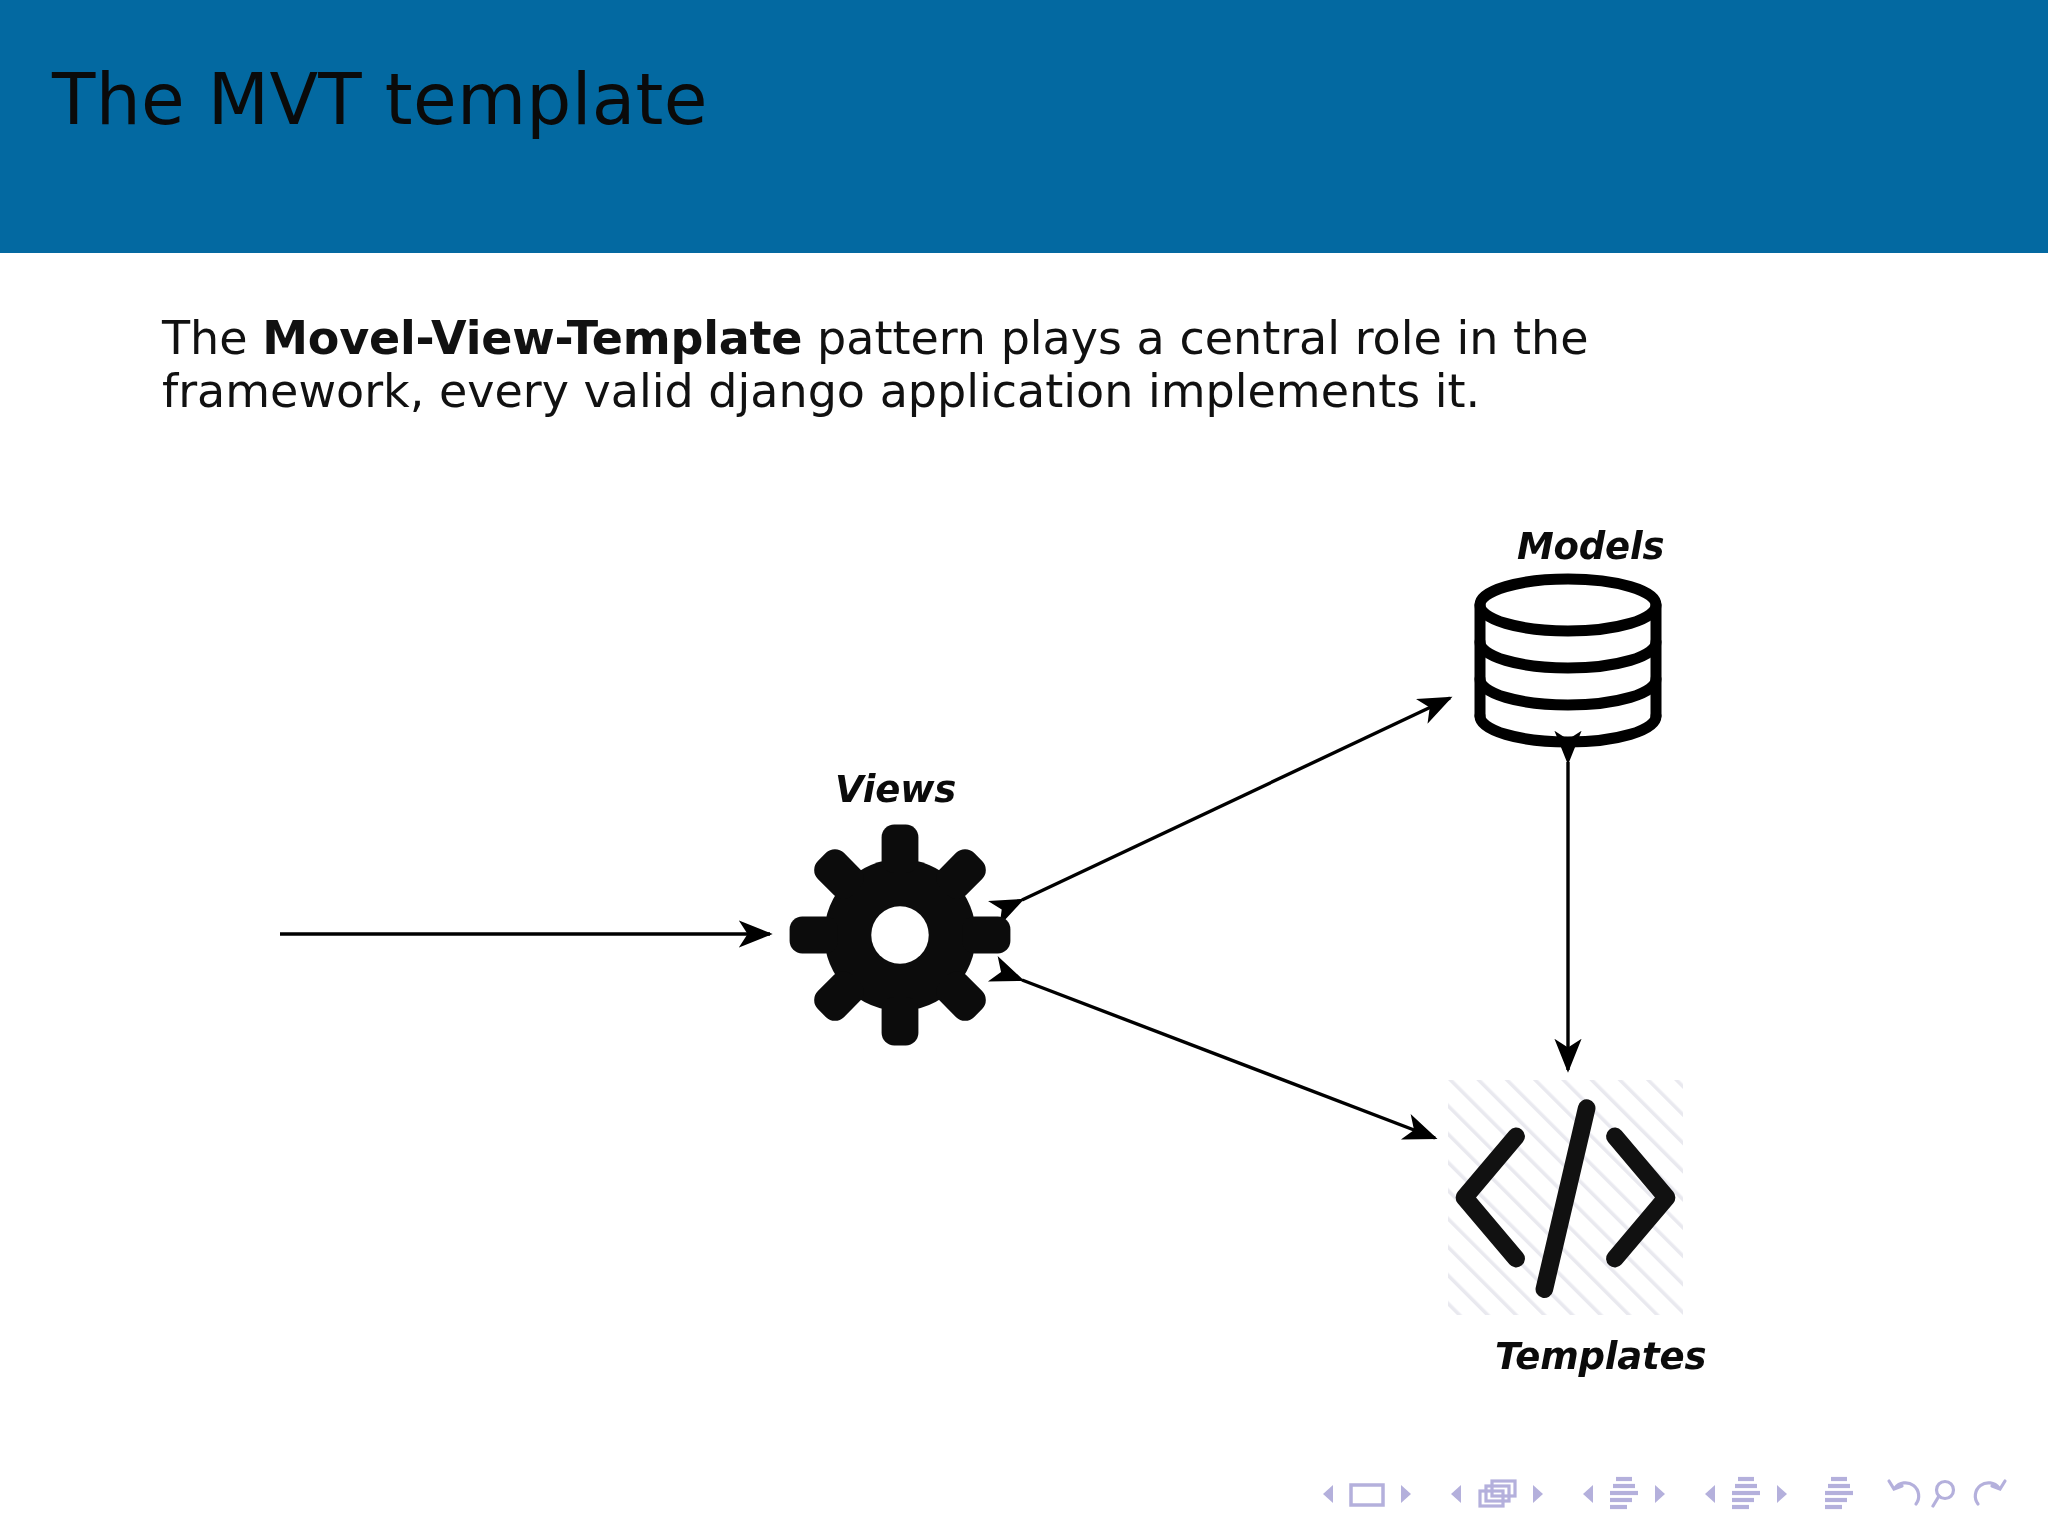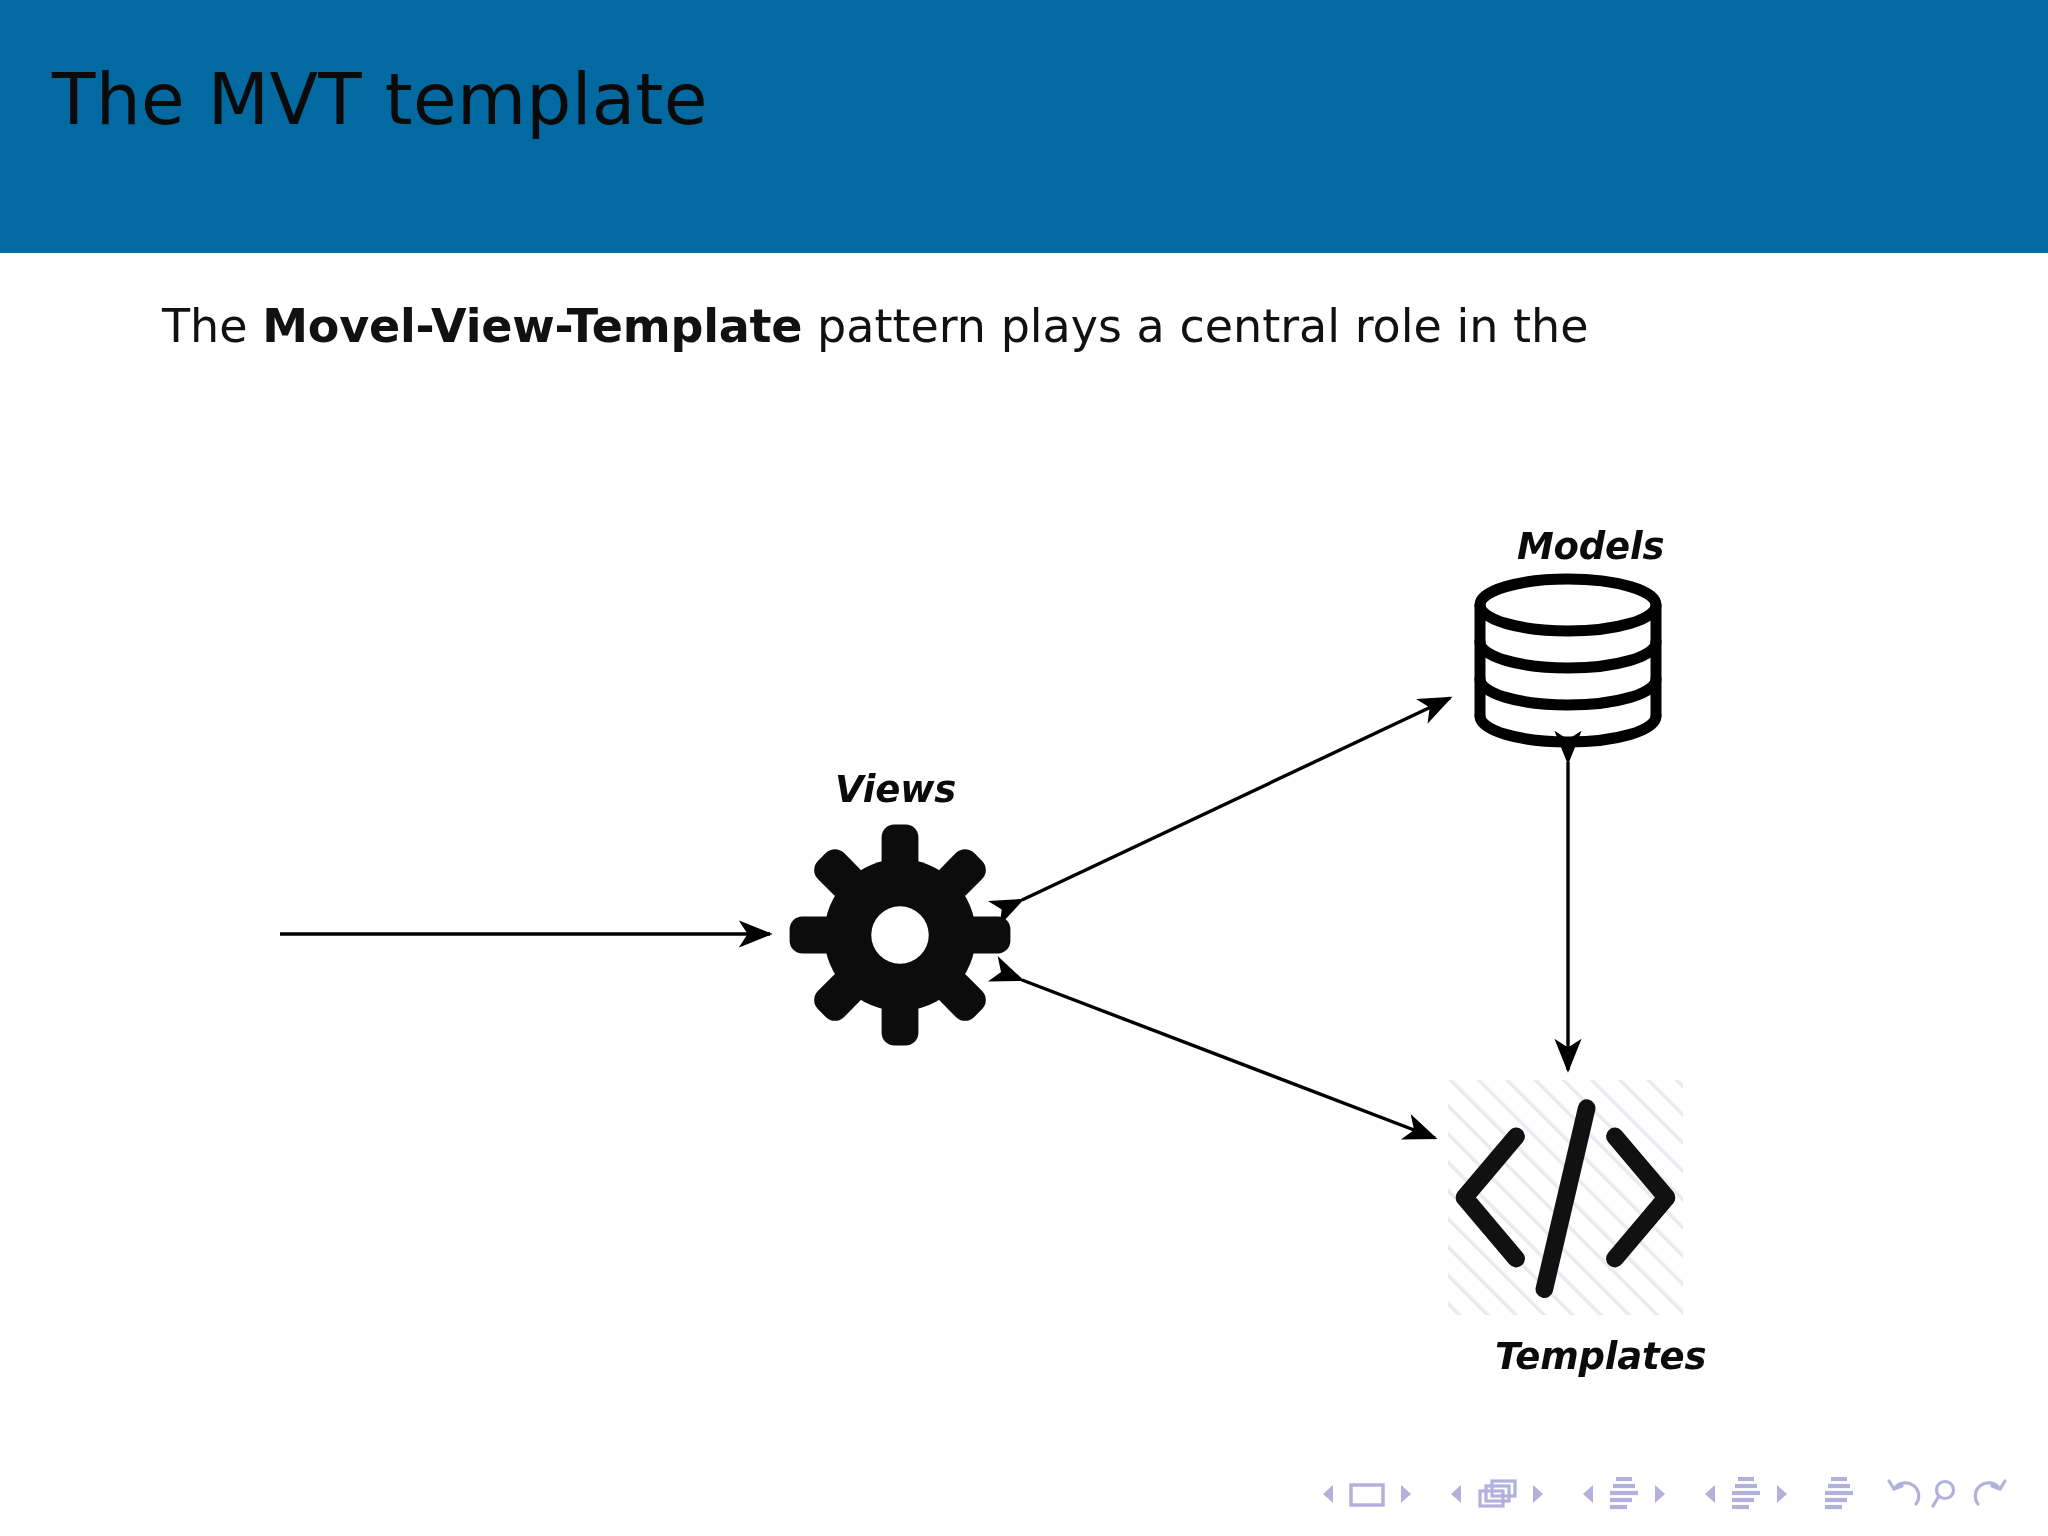--- a/index.html
+++ b/index.html
@@ -40,21 +40,21 @@
     color: #0a0a0a;
     letter-spacing: 0.3px;
     line-height: 1;
     white-space: nowrap;
   }
 
   
   #body-text {
     position: absolute;
     left: 162px;
-    top: 300px;
+    top: 312px;
     width: 1520px;
     font-size: 46px;
     line-height: 1.15;
     color: #111111;
   }
   #body-text .b { font-weight: 700; letter-spacing: -0.2px; }
   #body-line-2 { display: block; }
 
   
   #diagram {
@@ -135,20 +135,21 @@
 <body>
 
 <div id="slide">
 
   <div id="title-bar">
     <div id="title-text">The MVT template</div>
   </div>
 
   <div id="body-text">
     <span>The </span><span class="b">Movel-View-Template</span><span> pattern plays a central role in the</span>
+    <span id="body-line-2">framework, every valid django application implements it.</span>
   </div>
 
   <div id="diagram">
 
     <svg id="arrows" viewBox="0 0 1500 900">
       <defs>
         <marker id="ah" markerWidth="11" markerHeight="11" refX="9.2" refY="4" orient="auto" markerUnits="strokeWidth">
           <path d="M0,0 L10,4 L0,8 L2.6,4 z" fill="#000"></path>
         </marker>
       </defs>

